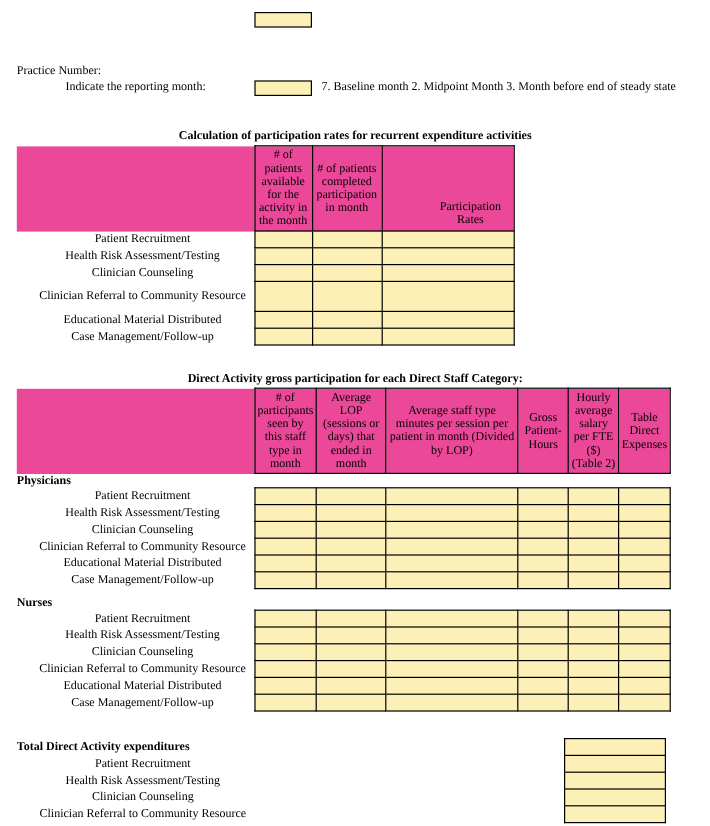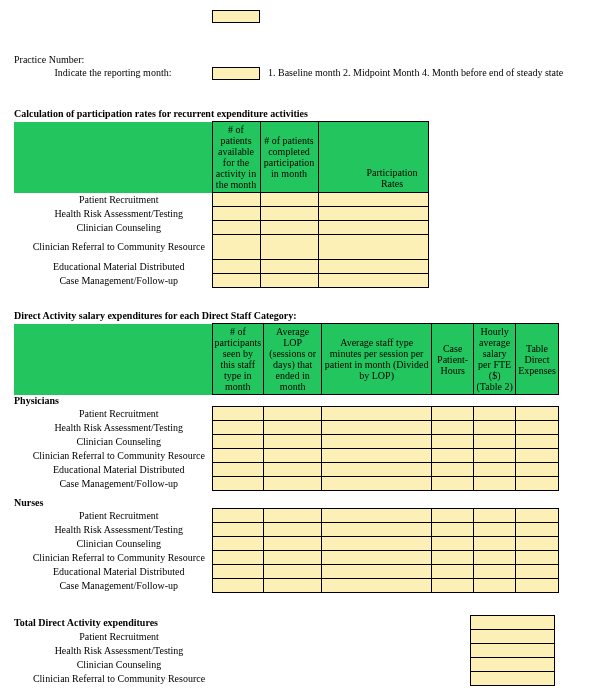--- a/index.html
+++ b/index.html
@@ -24,21 +24,21 @@
     padding: 0;
     vertical-align: middle;
     text-align: center;
     font-size: 10px;
     font-weight: normal;
   }
   .hdr td {
     border: 1.5px solid #000;
     padding: 2px 2px;
     line-height: 1.1;
-    background: #22c55e;
+    background: #ec4899;
   }
   .data-row td.lbl {
     text-align: center;
     padding: 0 0 0 12px;
     border: none;
     height: 13px;
     white-space: nowrap;
   }
   .data-row td.fill {
     background: #fcf0b6;
@@ -46,38 +46,39 @@
     height: 13px;
   }
   .data-row td.blank {
     border: none;
     height: 13px;
   }
   .sec-title {
     font-weight: bold;
     margin-top: 18px;
     margin-bottom: 2px;
+    text-align: center;
   }
   .sub-title {
     font-weight: bold;
     text-align: left;
     padding: 0;
   }
 </style>
 </head>
 <body>
 
 <div class="row">
   <div style="width:198px;margin-top:44px;">Practice Number:</div>
   <div class="input-cell" style="width:48px;"></div>
 </div>
 <div class="row">
   <div style="width:198px;text-align:center;">Indicate the reporting month:</div>
   <div class="input-cell" style="width:48px;"></div>
-  <div style="margin-left:8px;">1. Baseline month 2. Midpoint Month 4. Month before end of steady state</div>
+  <div style="margin-left:8px;">7. Baseline month 2. Midpoint Month 3. Month before end of steady state</div>
 </div>
 
 <div class="sec-title" style="margin-top:28px;">Calculation of participation rates for recurrent expenditure activities</div>
 <table>
   <colgroup>
     <col style="width:198px">
       <col style="width:48px">
       <col style="width:58px">
       <col style="width:110px">
   </colgroup>
@@ -120,38 +121,38 @@
       </tr>
   <tr class="data-row">
         <td class="lbl">Case Management/Follow-up</td>
         <td class="fill"></td>
         <td class="fill"></td>
         <td class="fill"></td>
       </tr>
 </tbody>
   </table>
 
-<div class="sec-title" style="margin-top:22px;">Direct Activity salary expenditures for each Direct Staff Category:</div>
+<div class="sec-title" style="margin-top:22px;">Direct Activity gross participation for each Direct Staff Category:</div>
 <table>
   <colgroup>
     <col style="width:198px">
       <col style="width:48px">
       <col style="width:58px">
       <col style="width:110px">
     <col style="width:42px">
       <col style="width:42px">
       <col style="width:42px">
   </colgroup>
   <tbody>
       <tr class="hdr">
     <td style="border:none"></td>
     <td># of participants seen by this staff type in month</td>
     <td>Average LOP (sessions or days) that ended in month</td>
     <td>Average staff type minutes per session per patient in month (Divided by LOP)</td>
-    <td>Case Patient-Hours</td>
+    <td>Gross Patient-Hours</td>
     <td>Hourly average salary per FTE ($) (Table 2)</td>
     <td>Table Direct Expenses</td>
   </tr>
   <tr>
         <td colspan="7" class="sub-title">Physicians</td>
       </tr>
   <tr class="data-row">
         <td class="lbl">Patient Recruitment</td>
         <td class="fill"></td>
         <td class="fill"></td>

